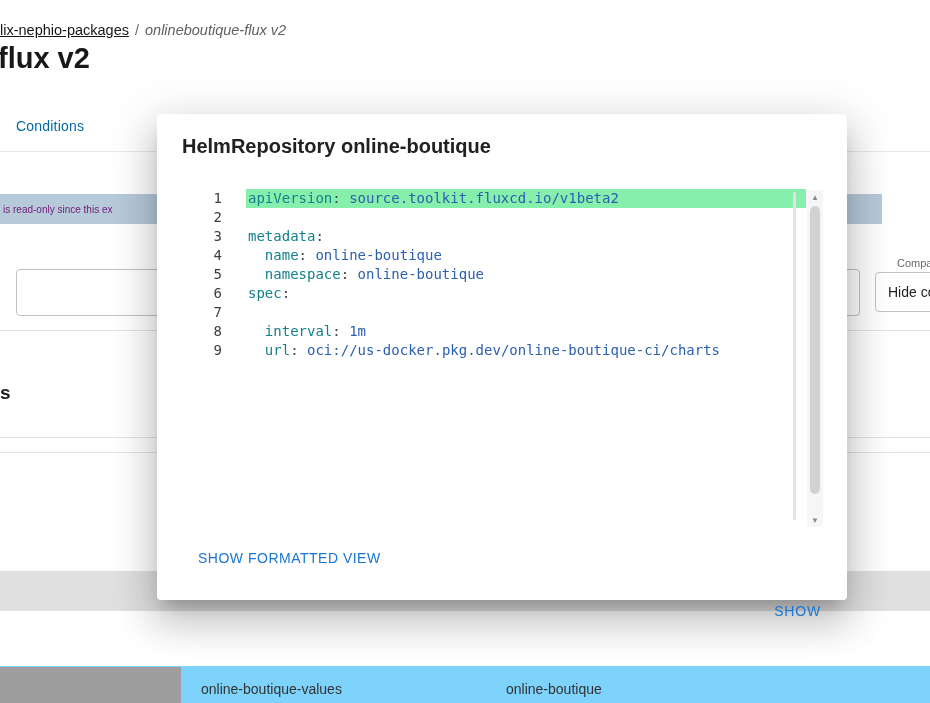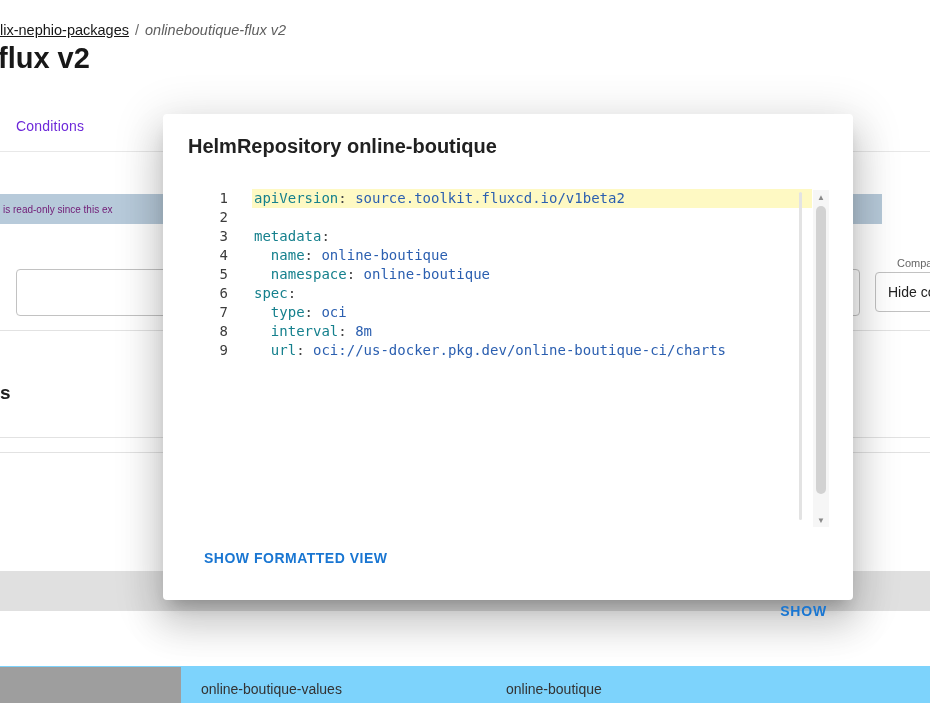--- a/index.html
+++ b/index.html
@@ -12,21 +12,21 @@
   .screen{position:absolute;inset:0;width:930px;height:703px;overflow:hidden;margin-top:11px;}
 
   
   .breadcrumb{position:absolute;left:0;top:11px;font-size:14.5px;color:#6b6b6b;white-space:nowrap;}
   .breadcrumb .crumb-link{color:#161616;text-decoration:underline;cursor:pointer;}
   .breadcrumb .crumb-sep{margin:0 6px;color:#6b6b6b;}
   .breadcrumb .crumb-current{font-style:italic;color:#5f5f5f;}
 
   .page-title{position:absolute;left:-2px;top:31px;font-size:29px;font-weight:700;color:#181818;white-space:nowrap;}
 
-  .tab{position:absolute;left:16px;top:107px;font-size:14px;font-weight:500;color:#6d28d9;letter-spacing:.2px;cursor:pointer;}
+  .tab{position:absolute;left:16px;top:107px;font-size:14px;font-weight:500;color:#0369a1;letter-spacing:.2px;cursor:pointer;}
   .tabs-divider{position:absolute;left:0;top:140px;width:930px;height:1px;background:#e8e8e8;}
 
   .banner{position:absolute;left:0;top:183px;width:882px;height:30px;background:#b7cada;display:flex;align-items:center;overflow:hidden;}
   .banner-text{margin-left:3px;font-size:10px;color:#701a75;white-space:nowrap;}
 
   .filter-input{position:absolute;left:16px;top:258px;width:844px;height:47px;border:1px solid #c2c2c2;border-radius:4px;box-sizing:border-box;background:#fff;cursor:text;}
 
   .compare-select{position:absolute;left:875px;top:261px;width:130px;height:40px;border:1px solid #c2c2c2;border-radius:4px;box-sizing:border-box;background:#fff;display:flex;align-items:center;padding-left:12px;font-size:14px;color:#222;cursor:pointer;white-space:nowrap;overflow:hidden;}
   .compare-label{position:absolute;left:895px;top:246px;font-size:11px;color:#666;background:#fff;padding:0 2px;white-space:nowrap;}
 
@@ -40,46 +40,46 @@
   .row-band{position:absolute;left:0;top:560px;width:930px;height:40px;background:#e0e0e0;}
 
   .bottom-row{position:absolute;left:0;top:655px;width:930px;height:48px;background:#7dd3fc;cursor:pointer;}
   .bottom-cell-empty{position:absolute;left:0;top:1px;width:181px;height:47px;background:#9e9e9e;}
   .bottom-cell-text{position:absolute;top:15px;font-size:14px;color:#333;white-space:nowrap;}
   .bc1{left:201px;}
   .bc2{left:506px;}
 
   
   .dialog{
-    position:absolute;left:163px;top:103px;width:690px;height:486px;background:#ffffff;border-radius:4px;
+    position:absolute;left:157px;top:103px;width:690px;height:486px;background:#ffffff;border-radius:4px;
     box-shadow:0 11px 15px -7px rgba(0,0,0,.2),0 24px 38px 3px rgba(0,0,0,.14),0 9px 46px 8px rgba(0,0,0,.12);
   }
   .dialog-title{position:absolute;left:25px;top:21px;font-size:20px;font-weight:700;color:#212121;white-space:nowrap;}
 
   .editor{
     position:absolute;left:24px;top:75px;width:625px;height:337px;
     font-family:"DejaVu Sans Mono","Liberation Mono",monospace;
     font-size:14px;color:#333;cursor:text;overflow:hidden;
   }
   .cm-row{display:flex;height:19px;line-height:19px;}
   .gutter{width:41px;flex:none;text-align:right;color:#3c3c3c;user-select:none;}
   .code{flex:1;margin-left:24px;padding-left:2px;white-space:pre;overflow:hidden;}
-  .cm-row.active .code{background:#fef9c3;}
+  .cm-row.active .code{background:#86efac;}
   .tok-key{color:#15808d;}
   .tok-punc{color:#444444;}
   .tok-val{color:#2b5fb0;}
   .editor-inner-sb{position:absolute;left:612px;top:3px;width:3px;height:328px;background:#e3e3e3;border-radius:2px;}
 
   .scrollbar{position:absolute;left:650px;top:76px;width:16px;height:337px;background:#f6f6f6;}
   .sb-btn{position:absolute;left:0;width:16px;height:14px;display:flex;align-items:center;justify-content:center;font-size:8px;color:#8a8a8a;cursor:pointer;}
   .sb-up{top:0;}
   .sb-down{bottom:0;}
   .sb-thumb{position:absolute;left:3px;top:16px;width:10px;height:288px;background:#d2d2d2;border-radius:5px;cursor:pointer;}
 
-  .dlg-btn{position:absolute;background:none;border:none;font-family:inherit;font-size:14px;font-weight:700;color:#1976d2;letter-spacing:.5px;padding:8px;cursor:pointer;white-space:nowrap;}
+  .dlg-btn{position:absolute;background:none;border:none;font-family:inherit;font-size:14px;font-weight:400;color:#1976d2;letter-spacing:.5px;padding:8px;cursor:pointer;white-space:nowrap;}
   .btn-formatted{left:33px;top:428px;}
   .btn-close{right:18px;top:481px;letter-spacing:.8px;}
 </style>
 </head>
 <body>
 
 <div class="screen">
 
   <div class="breadcrumb">
     <span class="crumb-link">lix-nephio-packages</span><span class="crumb-sep">/</span><span class="crumb-current">onlineboutique-flux v2</span>
@@ -135,25 +135,24 @@
           <div class="cm-row">
             <span class="gutter">5</span>
             <span class="code"><span class="tok-key">  namespace</span><span class="tok-punc">: </span><span class="tok-val">online-boutique</span></span>
           </div>
           <div class="cm-row">
             <span class="gutter">6</span>
             <span class="code"><span class="tok-key">spec</span><span class="tok-punc">:</span><span class="tok-val"></span></span>
           </div>
           <div class="cm-row">
             <span class="gutter">7</span>
-            <span class="code"><span class="tok-key">  type</span><span class="tok-punc">: </span><span class="tok-val">oci</span></span>
           </div>
           <div class="cm-row">
             <span class="gutter">8</span>
-            <span class="code"><span class="tok-key">  interval</span><span class="tok-punc">: </span><span class="tok-val">8m</span></span>
+            <span class="code"><span class="tok-key">  interval</span><span class="tok-punc">: </span><span class="tok-val">1m</span></span>
           </div>
           <div class="cm-row">
             <span class="gutter">9</span>
             <span class="code"><span class="tok-key">  url</span><span class="tok-punc">: </span><span class="tok-val">oci://us-docker.pkg.dev/online-boutique-ci/charts</span></span>
           </div>
         </div>
       <div class="editor-inner-sb"></div>
     </div>
 
     <div class="scrollbar">

